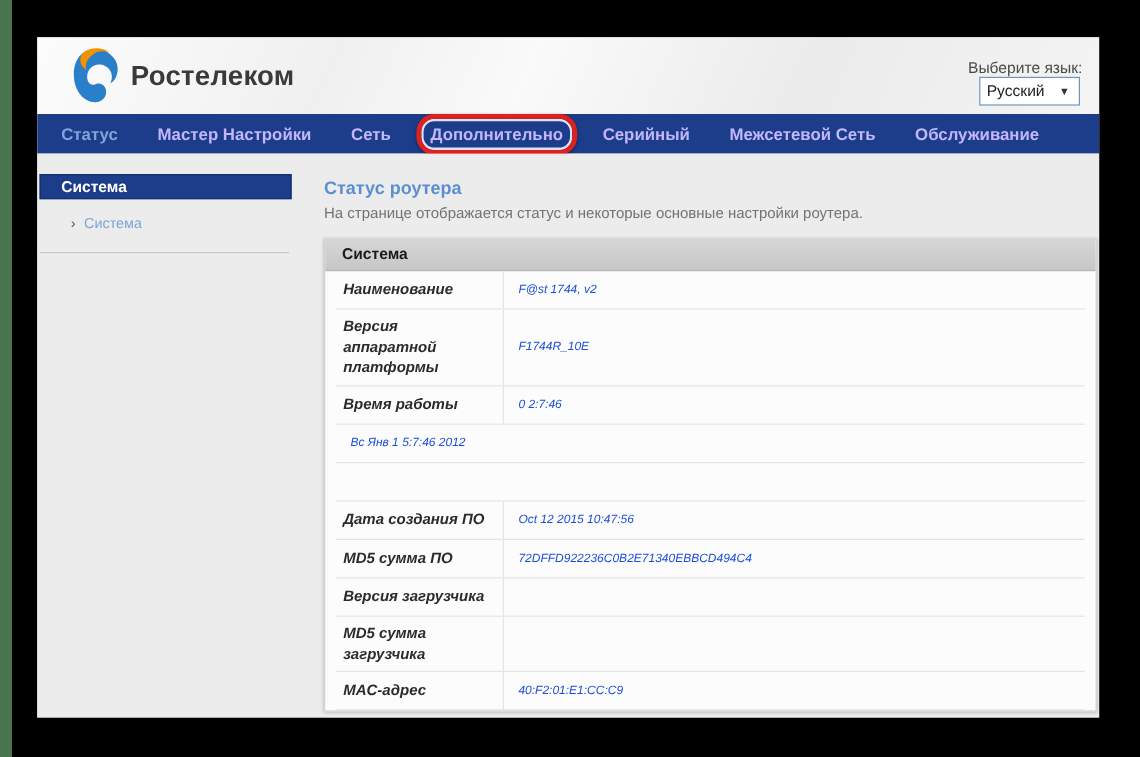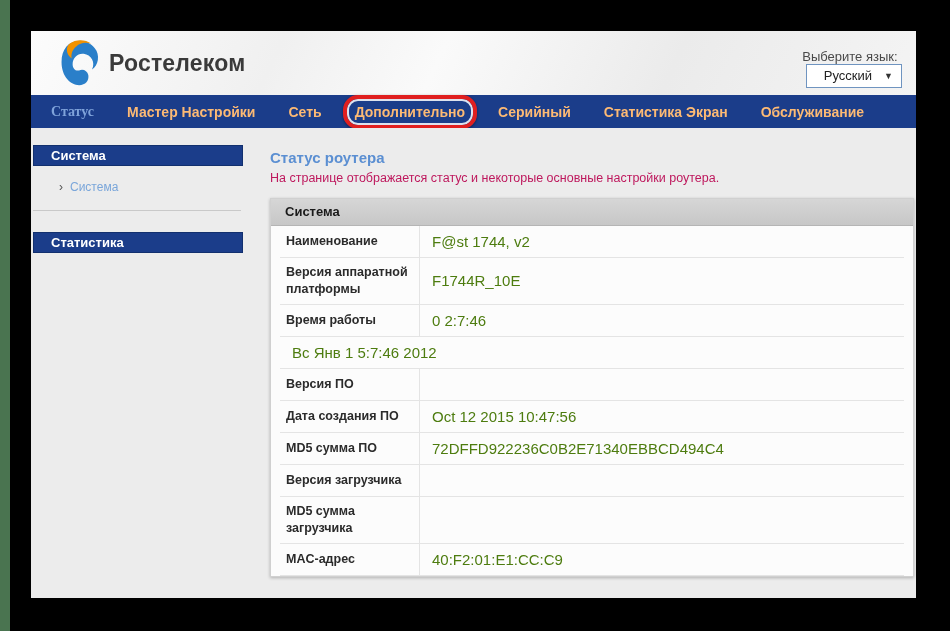--- a/index.html
+++ b/index.html
@@ -15,64 +15,64 @@
           background:#ececec; overflow:hidden; }
 
   
   .header { position:absolute; top:0; left:0; right:0; height:64px;
             background:linear-gradient(115deg,#fcfcfc 0%,#f0f0f0 28%,#fafafa 46%,#ebebeb 72%,#f4f4f4 100%); }
   .logo { position:absolute; left:26px; top:8px; display:flex; align-items:center; }
   .logo svg { width:46px; height:48px; }
   .brand { font-size:23px; font-weight:bold; color:#3a3a3a; margin-left:6px; letter-spacing:.2px; }
 
   .lang { position:absolute; right:14px; top:18px; display:flex; align-items:center; font-size:13px; color:#4a4a4a;flex-direction:column; }
-  .lang-select { margin-left:8px; background:#fff; border:1px solid #6f94c0; padding:3px 8px 4px 17px;
+  .lang-select { margin-left:8px; background:#fff; border:1px solid #6f94c0; padding:3px 8px 4px 5px;
                  font-size:13px; color:#222; display:flex; align-items:center; min-width:78px; cursor:pointer;justify-content:center; }
   .lang-select .arrow { margin-left:12px; font-size:9px; color:#333; }
 
   
   .nav { position:absolute; top:64px; left:0; right:0; height:33px;
          background:var(--nav-bg,#1b3d8a); display:flex; align-items:center; padding-left:20px; }
-  .nav-item { color:#fdba74; font-size:14px; font-weight:bold; margin-right:33px;
+  .nav-item { color:#c4b5fd; font-size:14px; font-weight:bold; margin-right:33px;
               white-space:nowrap; cursor:pointer; position:relative; text-decoration:none; }
-  .nav-item.active { color:var(--active-tab,#7fa3da);font-family:Liberation Serif, serif; }
+  .nav-item.active { color:var(--active-tab,#7fa3da); }
   .annotation-ring { position:absolute; top:-9px; bottom:-9px; left:-12px; right:-12px;
               border:4px solid var(--annotation,#e01f1f); border-radius:15px;
               box-shadow: inset 0 0 0 2px rgba(255,255,255,.85), 0 1px 3px rgba(0,0,0,.45);
               pointer-events:none; }
 
   
   .content { position:absolute; top:97px; left:0; right:0; bottom:0; display:flex; background:#ececec; }
 
   .sidebar { width:222px; flex:none; padding-top:17px; }
   .side-header { margin:0 10px 0 2px; height:21px; line-height:19px; background:var(--nav-bg,#1b3d8a);
                  border:1px solid #12306e; color:#fff; font-size:13px; font-weight:bold;
                  padding-left:17px; }
   .side-links { padding:11px 0 2px 28px; }
   .side-link { font-size:12px; color:var(--link,#7aa6da); cursor:pointer; text-decoration:none;
                display:inline-flex; align-items:center; }
   .side-link .bullet { color:#555; margin-right:7px; font-size:12px; }
   .side-divider { border-top:1px solid #c9c9c9; margin:13px 12px 21px 2px; }
 
   .main { flex:1; padding:21px 2px 0 17px; }
   .page-title { font-size:15px; font-weight:bold; color:var(--title,#5b8fd2); }
-  .page-subtitle { font-size:12.5px; color:#be185d; margin-top:5px; }
+  .page-subtitle { font-size:12.5px; color:#737373; margin-top:5px; }
 
   .panel { margin-top:13px; background:#fcfcfc; border:1px solid #d0d0d0;
            box-shadow:0 1px 3px rgba(0,0,0,.25); }
   .panel-header { background:linear-gradient(#d6d6d6,var(--table-header-bg,#c7c7c7));
                   border-bottom:1px solid #b5b5b5; font-size:13px; font-weight:bold; color:#1a1a1a;
                   padding:5px 14px 6px 14px; }
   .rows { margin:0 9px; }
-  .row { display:flex; min-height:32px; border-bottom:1px solid #e4e4e4; }
+  .row { display:flex; min-height:32px; border-bottom:1px solid #e4e4e4;font-style:italic; }
   .row:last-child { border-bottom:1px solid #e4e4e4; }
   .cell-label { width:140px; flex:none; border-right:1px solid #e4e4e4;
                 font-size:12.5px; font-weight:bold; color:#2b2b2b;
                 display:flex; align-items:center; padding:6px 8px 6px 6px; line-height:1.35; }
-  .cell-value { flex:1; font-size:15px; color:#4d7c0f; display:flex; align-items:center;
+  .cell-value { flex:1; font-size:10px; color:#1d4ed8; display:flex; align-items:center;
                 padding:6px 6px 6px 12px; }
 </style>
 </head>
 <body>
 
 <div class="canvas">
   <div class="left-strip"></div>
 
   <div class="page">
 
@@ -92,33 +92,32 @@
         </span>
       </div>
     </div>
 
     <div class="nav" id="nav">
         <a class="nav-item active">Статус</a>
         <a class="nav-item">Мастер Настройки</a>
         <a class="nav-item">Сеть</a>
         <a class="nav-item">Дополнительно<span class="annotation-ring"></span></a>
         <a class="nav-item">Серийный</a>
-        <a class="nav-item">Статистика Экран</a>
+        <a class="nav-item">Межсетевой Сеть</a>
         <a class="nav-item">Обслуживание</a>
       </div>
 
     <div class="content">
       <div class="sidebar" id="sidebar">
           <div class="side-header">Система</div>
           <div class="side-links"><a class="side-link">
               <span class="bullet">›</span>
               <span>Система</span>
             </a></div>
           <div class="side-divider"></div>
-          <div class="side-header">Статистика</div>
         </div>
 
       <div class="main">
         <div class="page-title">Статус роутера</div>
         <div class="page-subtitle">На странице отображается статус и некоторые основные настройки роутера.</div>
 
         <div class="panel">
           <div class="panel-header">Система</div>
           <div class="rows" id="rows">
               <div class="row">
@@ -130,21 +129,20 @@
                 <div class="cell-value">F1744R_10E</div>
               </div>
               <div class="row">
                 <div class="cell-label">Время работы</div>
                 <div class="cell-value">0 2:7:46</div>
               </div>
               <div class="row">
                 <div class="cell-value">Вс Янв 1 5:7:46 2012</div>
               </div>
               <div class="row">
-                <div class="cell-label">Версия ПО</div>
               </div>
               <div class="row">
                 <div class="cell-label">Дата создания ПО</div>
                 <div class="cell-value">Oct 12 2015 10:47:56</div>
               </div>
               <div class="row">
                 <div class="cell-label">MD5 сумма ПО</div>
                 <div class="cell-value">72DFFD922236C0B2E71340EBBCD494C4</div>
               </div>
               <div class="row">

